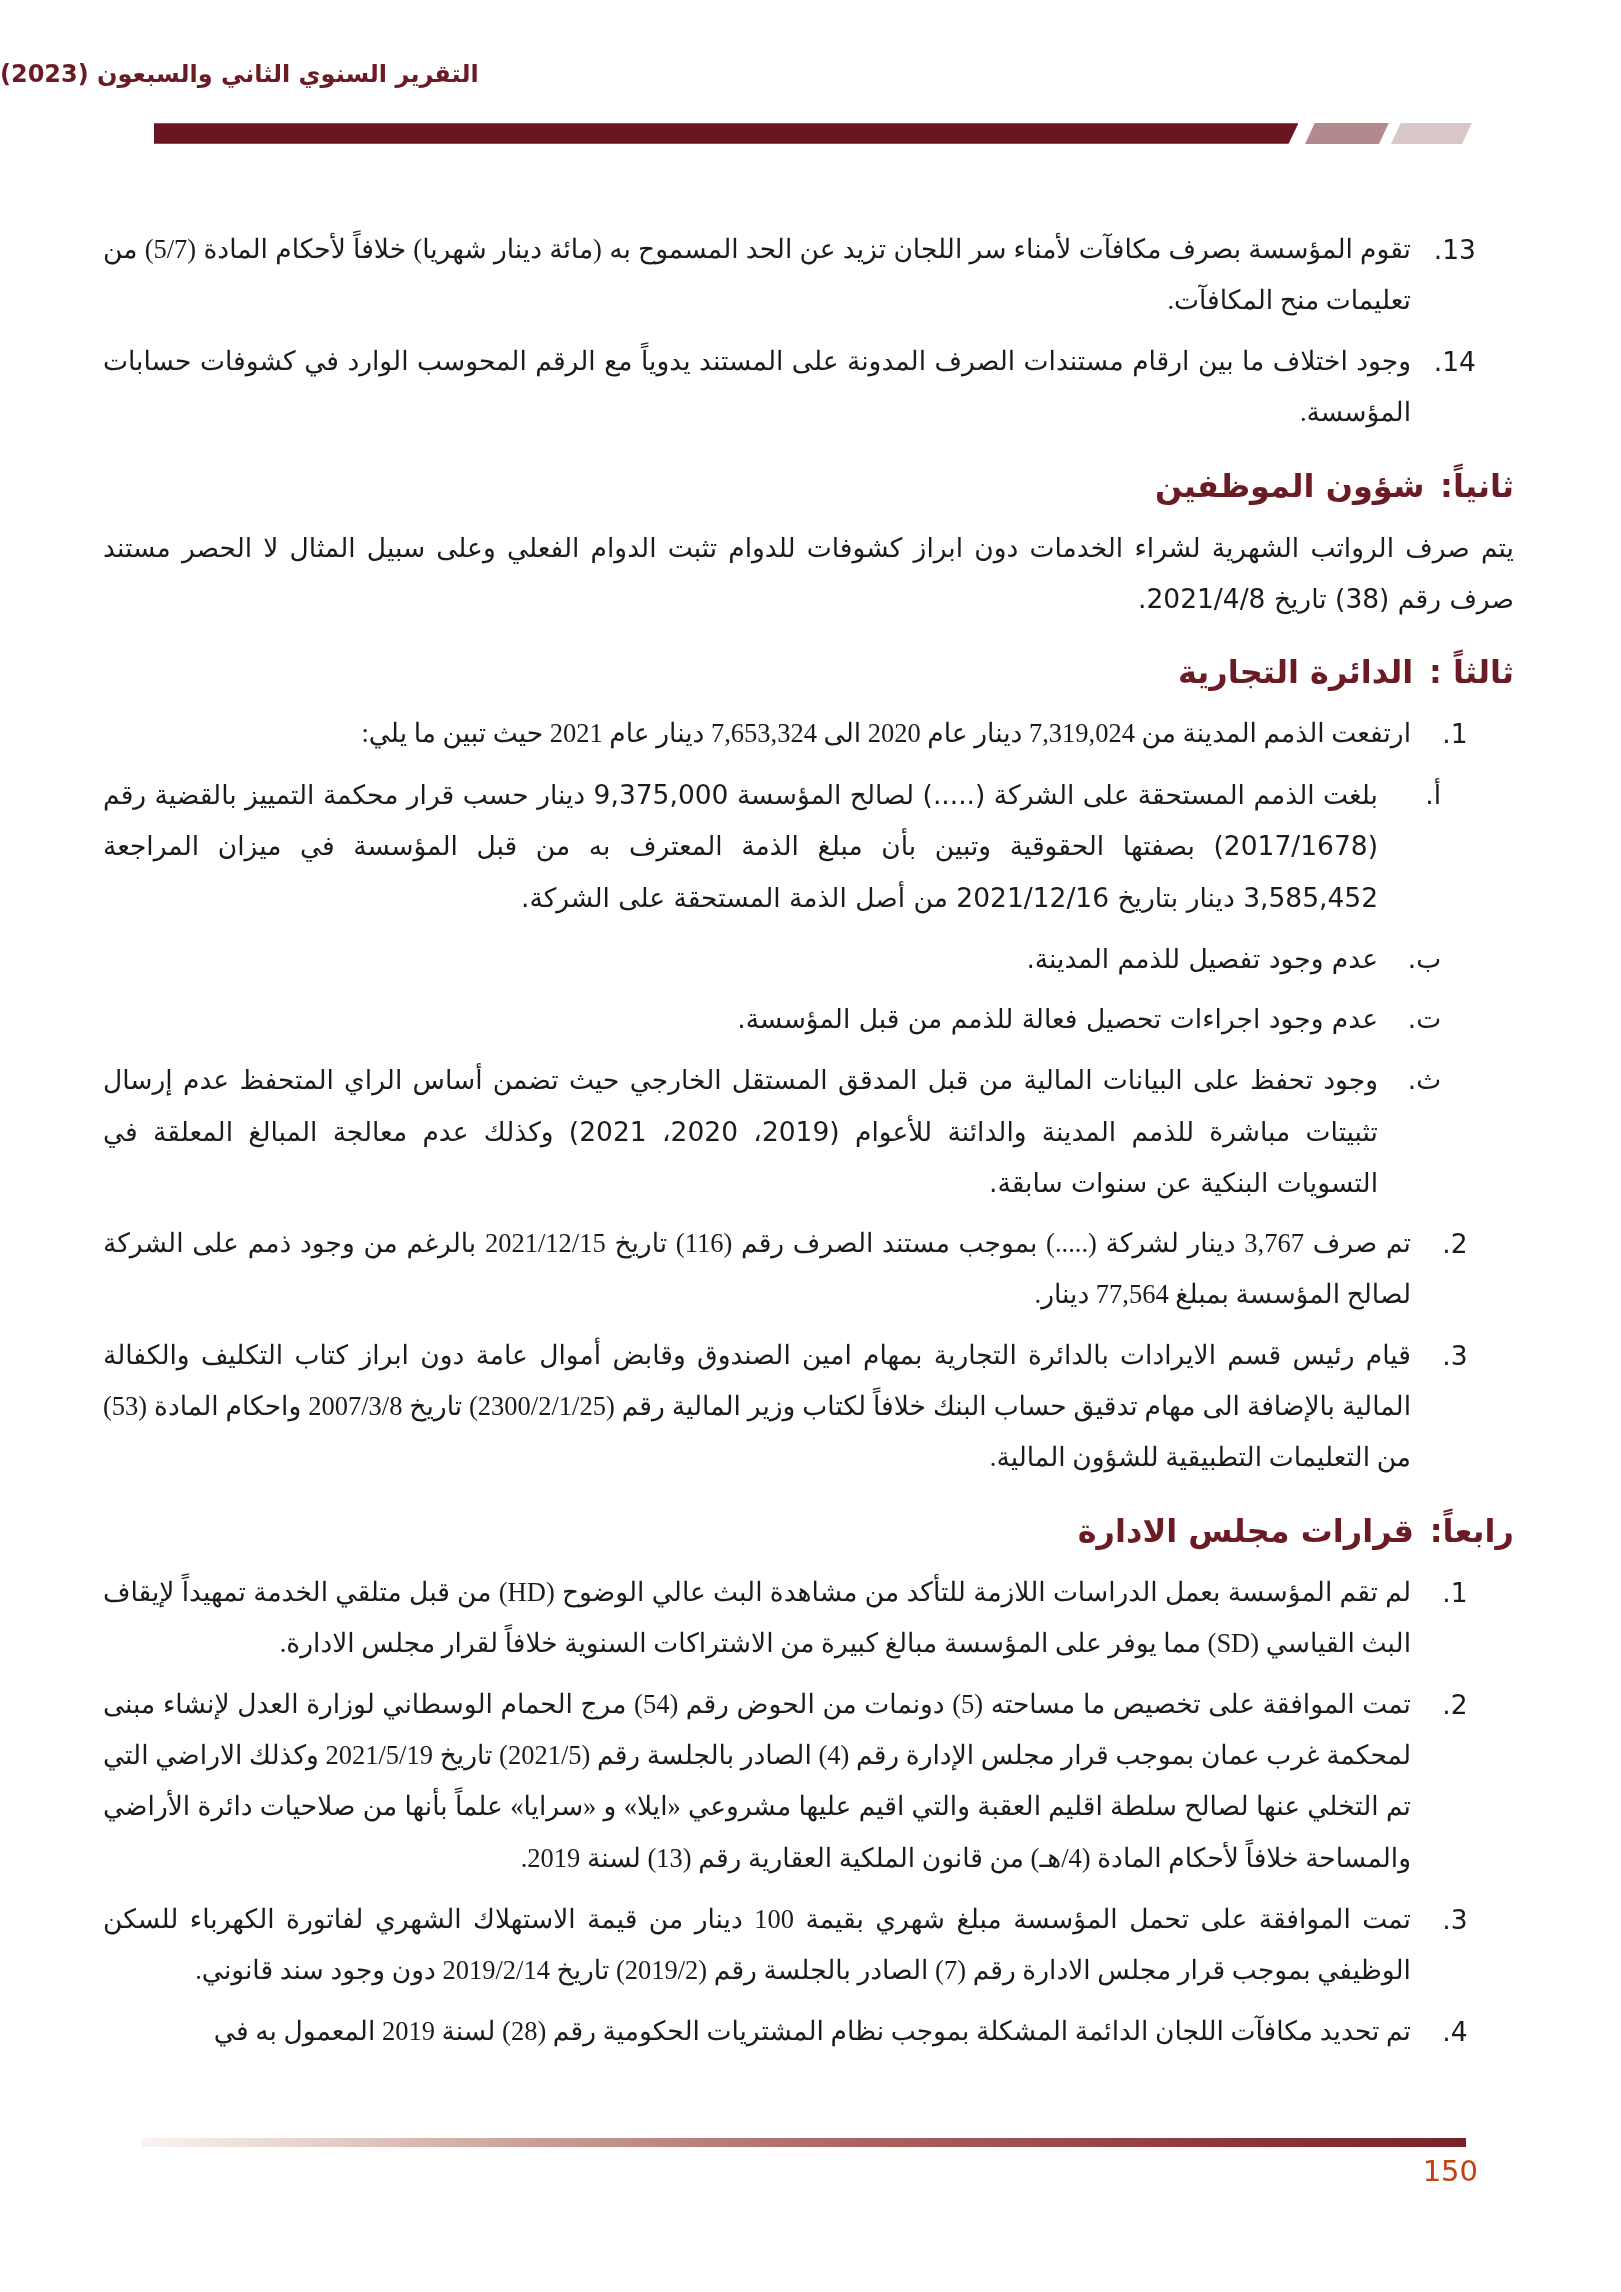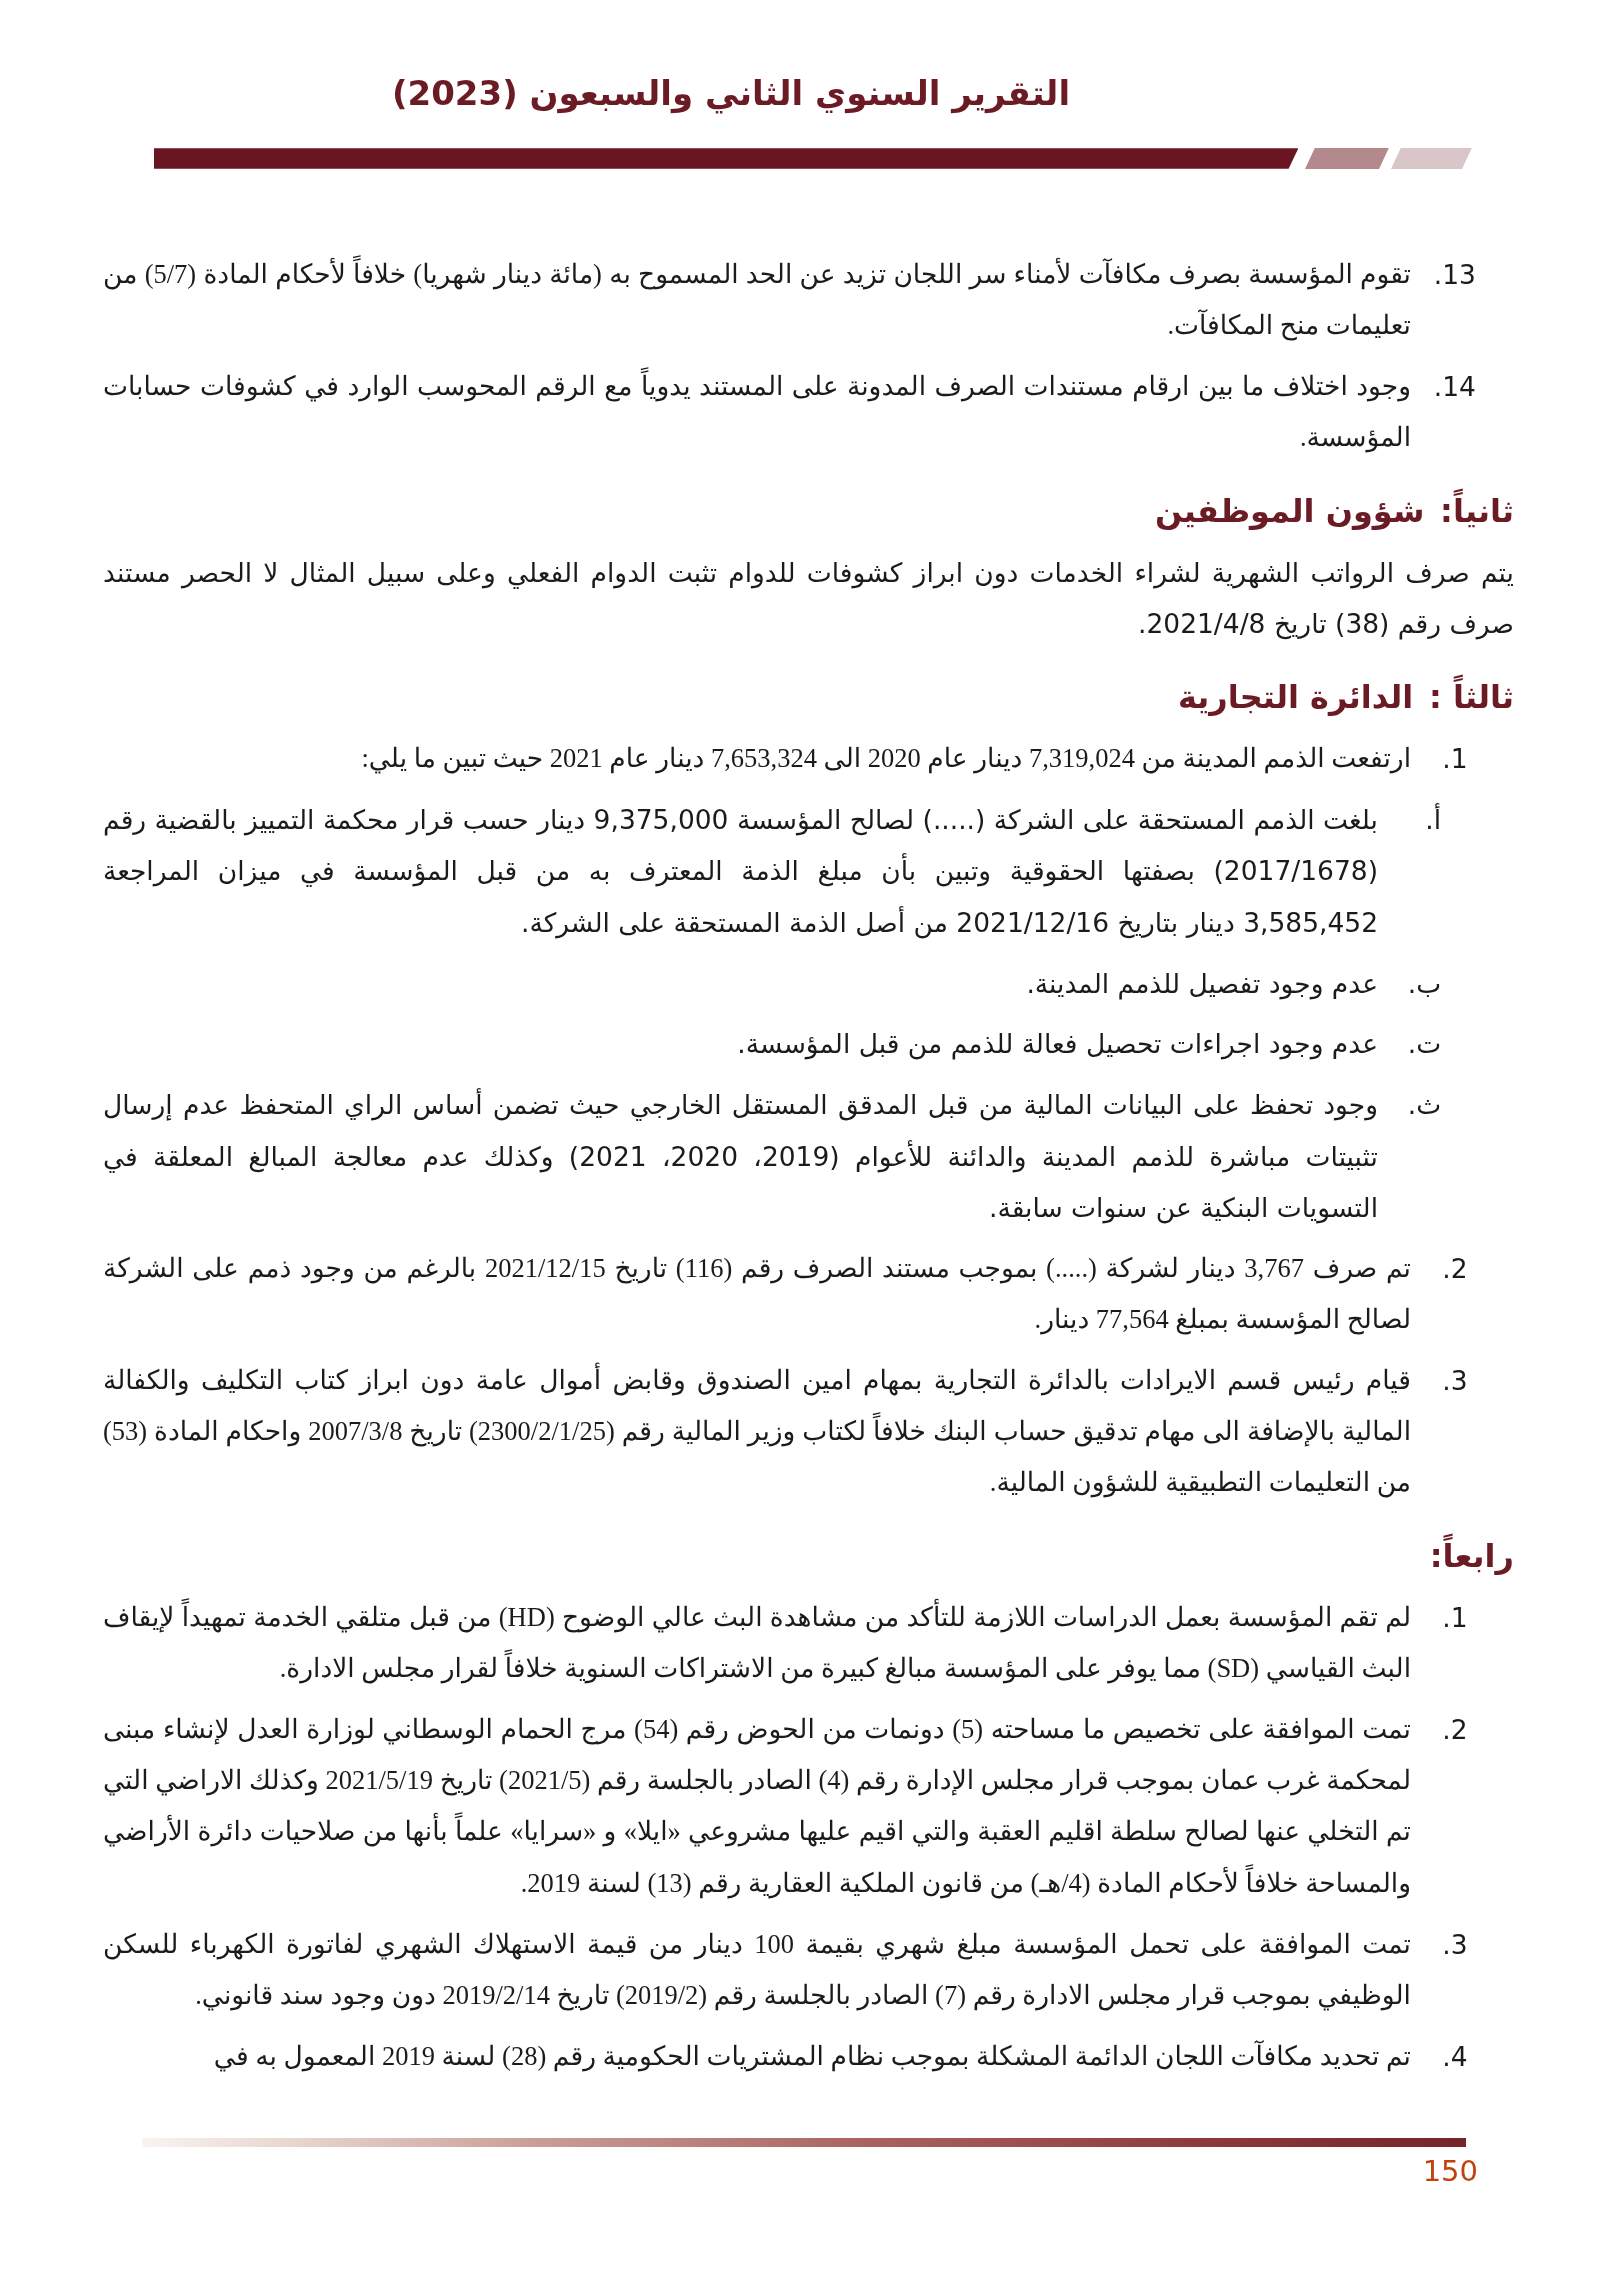--- a/index.html
+++ b/index.html
@@ -4,23 +4,23 @@
 <style>
   html, body { margin:0; padding:0; background:#ffffff; }
   body {
     width:1621px; height:2293px; position:relative; overflow:hidden;
     direction:rtl;
     font-family:"DejaVu Sans", sans-serif;
     color:#1b1b1b;
   }
   
   .report-title {
-    margin:12px; padding:59px 159px 0 0;
-    font-size:34px; font-weight:bold; color:#6b1b24;
-    text-align:center; line-height:1.3;
+    margin:0; padding:59px 159px 0 0;
+    font-size:24px; font-weight:bold; color:#6b1b24;
+    text-align:left; line-height:1.3;
   }
   .bar-row {
     margin:33px 154px 0 154px; height:20.6px;
     display:flex; direction:ltr;
   }
   .bar-dark {
     flex:1; background:#6a1522;
     clip-path:polygon(0 0, 100% 0, calc(100% - 9.8px) 100%, 0 100%);
   }
   .bar-mid   { width:74px; margin-left:11.8px; background:#b3898d; transform:skewX(-25deg); }
@@ -129,20 +129,21 @@
     </div>
     <div class="item">
       <div class="num">3.</div>
       <div class="txt">قيام رئيس قسم الايرادات بالدائرة التجارية بمهام امين الصندوق وقابض أموال عامة دون ابراز كتاب التكليف والكفالة المالية بالإضافة الى مهام تدقيق حساب البنك خلافاً لكتاب وزير المالية رقم (2300/2/1/25) تاريخ 2007/3/8 واحكام المادة (53) من التعليمات التطبيقية للشؤون المالية.</div>
     </div>
   </section>
 
   <section>
     <h2 class="section-heading">
       <span>رابعاً:</span>
+      <span>قرارات مجلس الادارة</span>
     </h2>
 
     <div class="item">
       <div class="num">1.</div>
       <div class="txt">لم تقم المؤسسة بعمل الدراسات اللازمة للتأكد من مشاهدة البث عالي الوضوح (HD) من قبل متلقي الخدمة تمهيداً لإيقاف البث القياسي (SD) مما يوفر على المؤسسة مبالغ كبيرة من الاشتراكات السنوية خلافاً لقرار مجلس الادارة.</div>
     </div>
     <div class="item">
       <div class="num">2.</div>
       <div class="txt">تمت الموافقة على تخصيص ما مساحته (5) دونمات من الحوض رقم (54) مرج الحمام الوسطاني لوزارة العدل لإنشاء مبنى لمحكمة غرب عمان بموجب قرار مجلس الإدارة رقم (4) الصادر بالجلسة رقم (2021/5) تاريخ 2021/5/19 وكذلك الاراضي التي تم التخلي عنها لصالح سلطة اقليم العقبة والتي اقيم عليها مشروعي «ايلا» و «سرايا» علماً بأنها من صلاحيات دائرة الأراضي والمساحة خلافاً لأحكام المادة (4/هـ) من قانون الملكية العقارية رقم (13) لسنة 2019.</div>
     </div>

